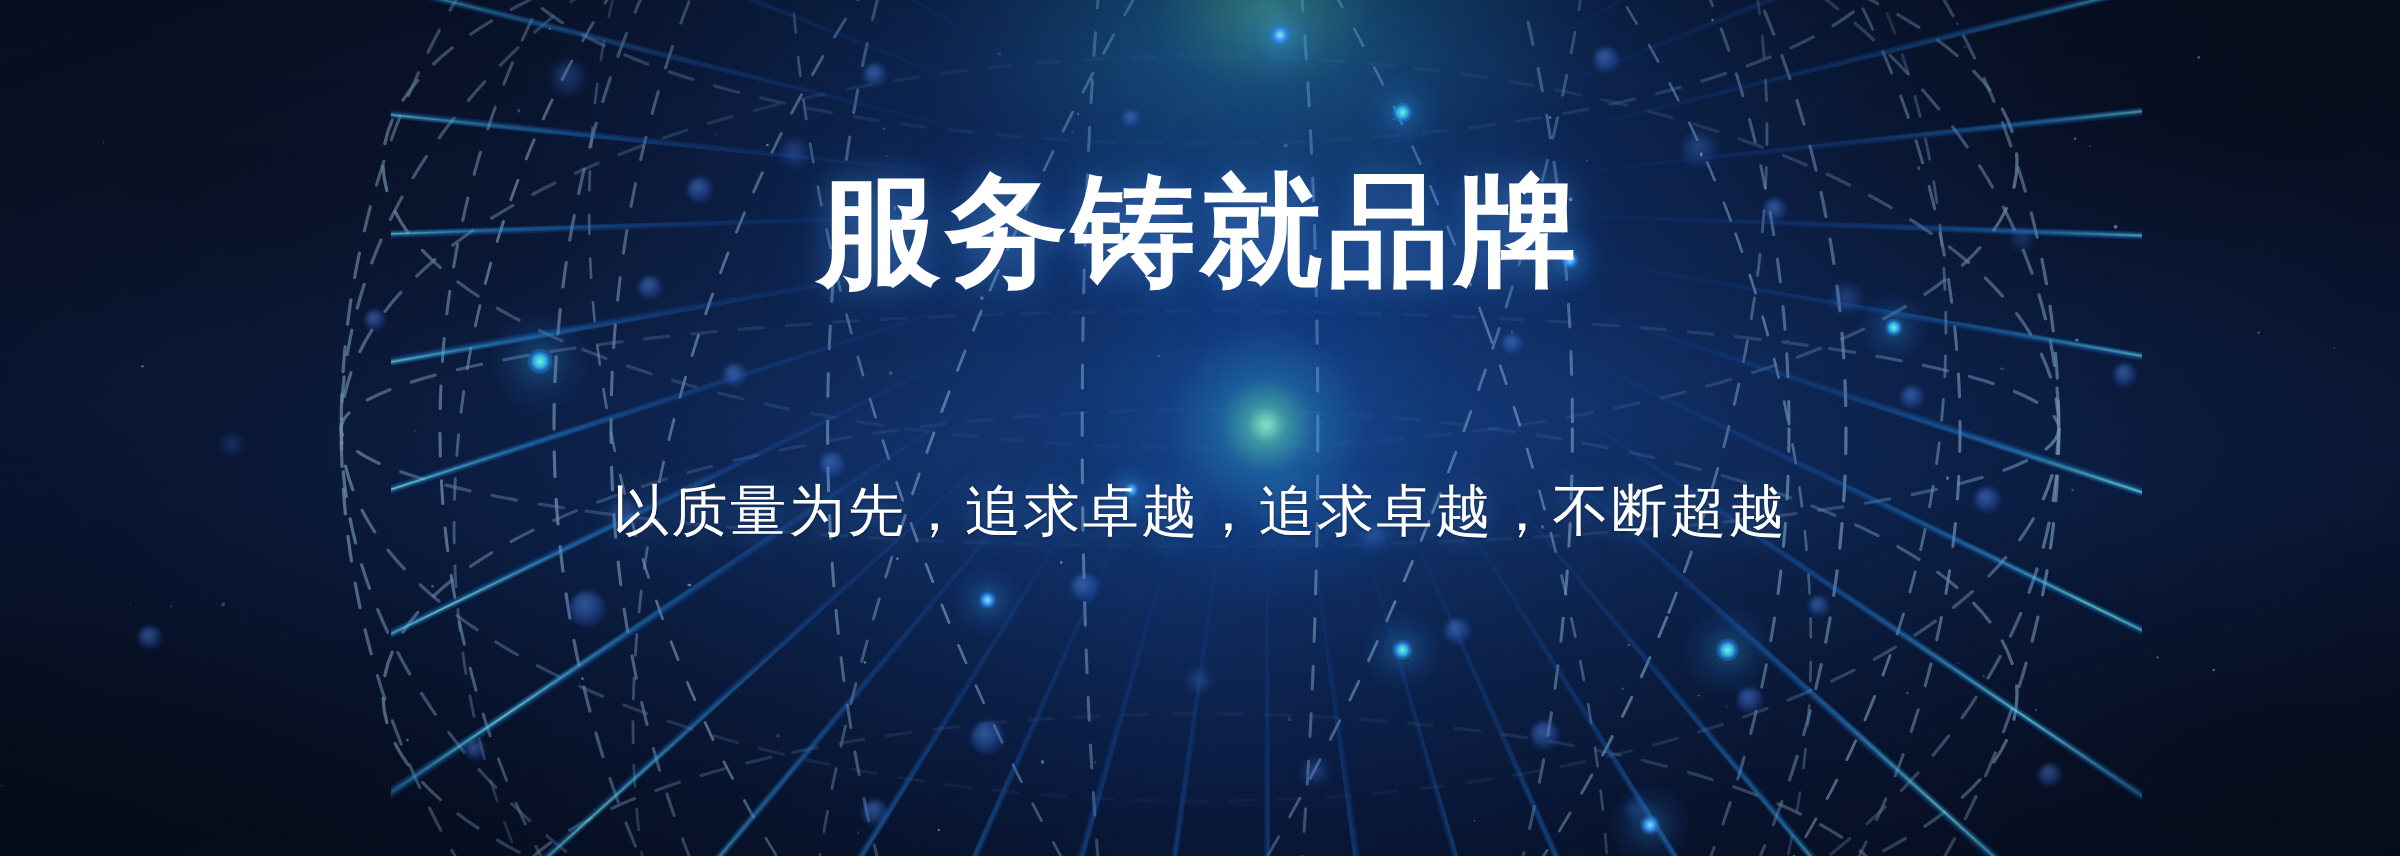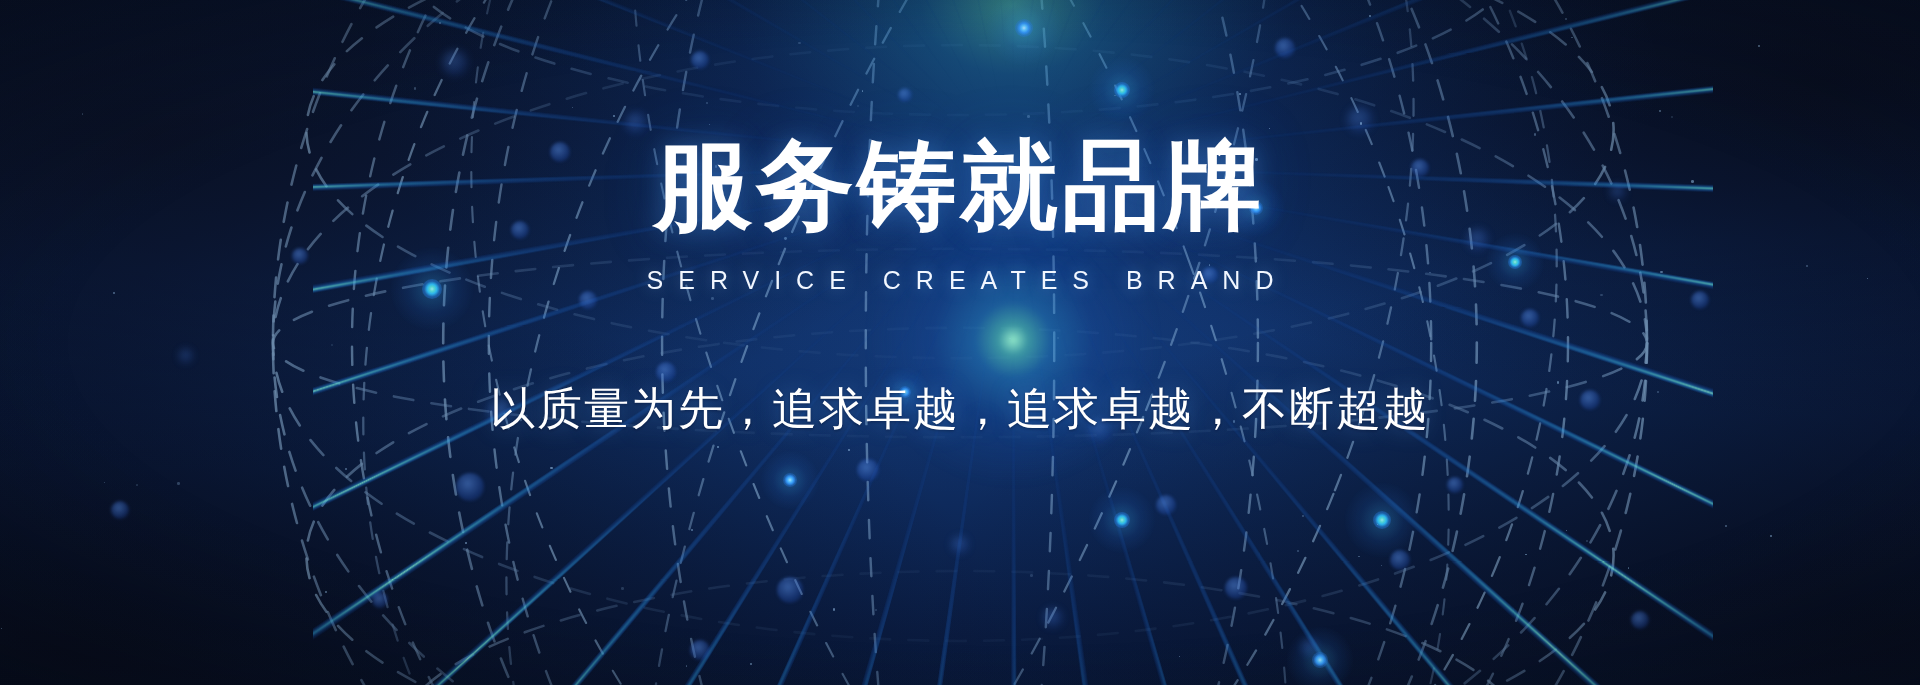--- a/index.html
+++ b/index.html
@@ -399,17 +399,16 @@
       <div class="speck" style="left: 798.073px; top: 41.5227px; width: 2.55087px; height: 2.55087px; opacity: 0.21;"></div>
       <div class="speck" style="left: 177.127px; top: 482.036px; width: 2.50885px; height: 2.50885px; opacity: 0.29;"></div>
       <div class="speck" style="left: 1659.09px; top: 110.013px; width: 2.21944px; height: 2.21944px; opacity: 0.48;"></div>
       <div class="speck" style="left: 926.365px; top: 284.444px; width: 2.01315px; height: 2.01315px; opacity: 0.28;"></div>
     </div>
 
   <div class="vignette"></div>
 
   <div class="content">
     <h1 class="headline">服务铸就品牌</h1>
-    <div class="subhead">SERVICE CREATES BRAND</div>
     <div class="tagline">以质量为先，追求卓越，追求卓越，不断超越</div>
   </div>
 
 </div>
 
 </body></html>

